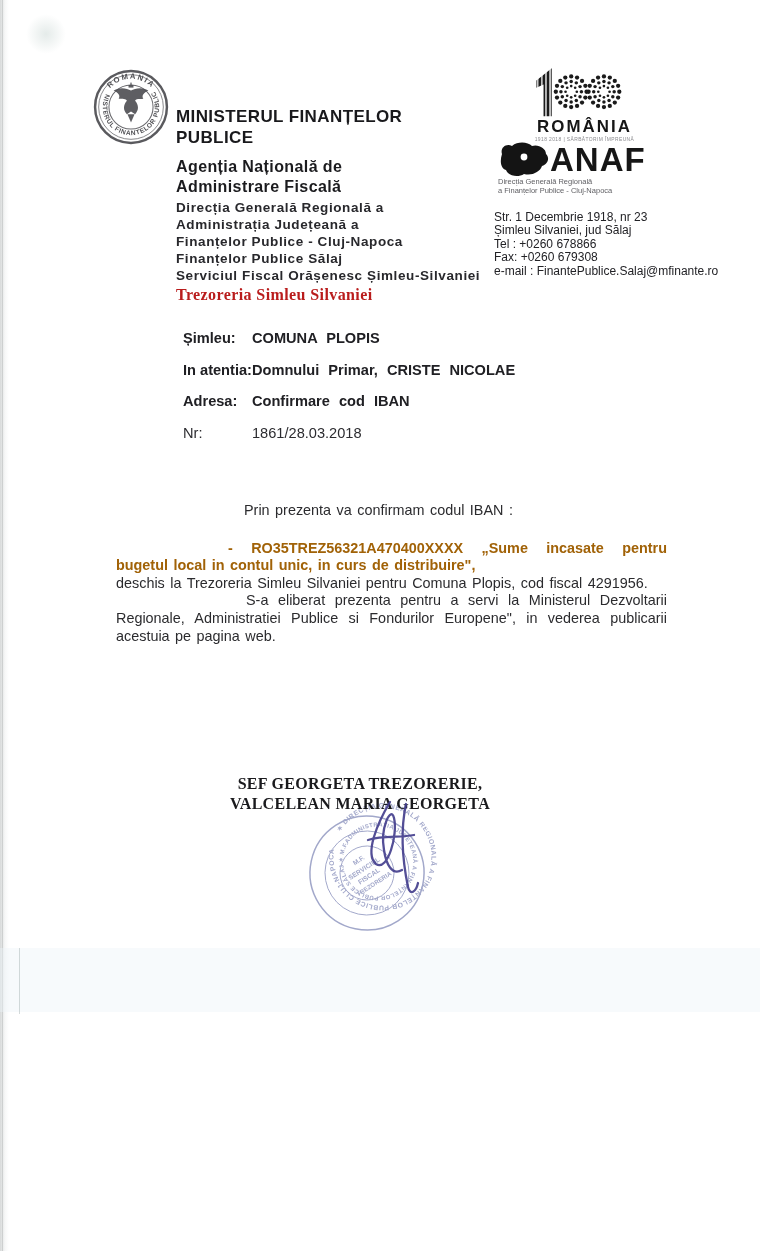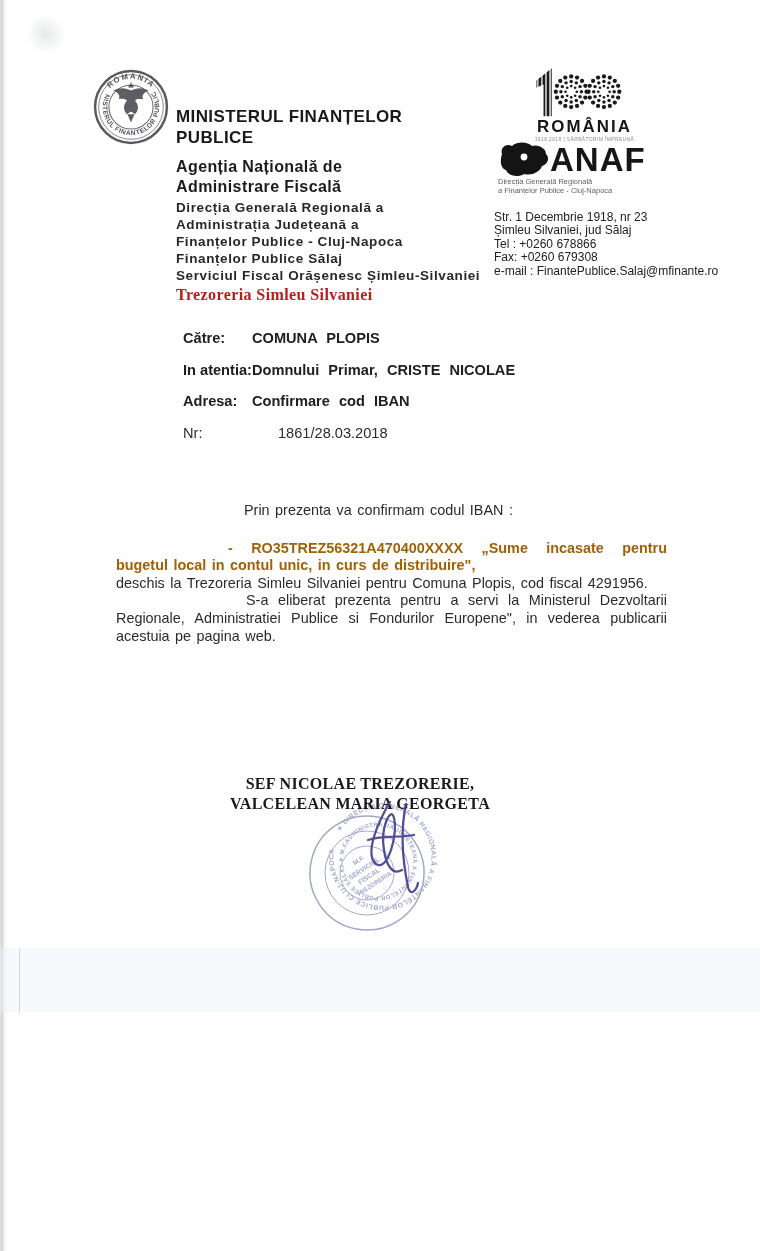--- a/index.html
+++ b/index.html
@@ -28,21 +28,21 @@
   .anaf-logo{position:absolute;left:494px;top:138px;}
   .anaf-caption{position:absolute;left:498px;top:177px;width:165px;
     font-size:7.5px;line-height:9px;color:#5f5f63;}
   .contact{position:absolute;left:494px;top:211px;font-size:12px;line-height:13.4px;color:#222226;}
   
   .recipient{position:absolute;left:183px;top:330px;width:420px;font-size:14.6px;}
   .rcp-row{display:flex;height:19px;margin-bottom:12.6px;}
   .rcp-row .lab{flex:0 0 69px;}
   .rcp-row .val{word-spacing:5px;}
   .rcp-row.b{font-weight:bold;color:#202024;}
-  .rcp-row.n{font-weight:normal;color:#2c2c30;gap:26px;}
+  .rcp-row.n{font-weight:normal;color:#2c2c30;}
   
   .body-block{position:absolute;left:116px;top:502px;width:551px;
     font-size:14.4px;line-height:17.6px;color:#2b2b2e;}
   .body-block p{margin:0;text-align:justify;word-spacing:1.5px;}
   p.intro{text-indent:128px;text-align:left;margin-bottom:20px;}
   p.iban{font-weight:bold;color:#a16207;text-indent:112px;}
   p.close{text-indent:130px;}
   
   .sig-block{position:absolute;left:170px;top:774px;width:380px;text-align:center;
     font-family:"Liberation Serif",serif;font-weight:bold;font-size:16px;line-height:20px;
@@ -201,21 +201,21 @@
   <div class="contact">
     <div>Str. 1 Decembrie 1918, nr 23</div>
     <div>Șimleu Silvaniei, jud Sălaj</div>
     <div>Tel : +0260 678866</div>
     <div>Fax: +0260 679308</div>
     <div>e-mail : FinantePublice.Salaj@mfinante.ro</div>
   </div>
 
   <div class="recipient">
     <div class="rcp-row b">
-      <span class="lab">Către:</span>
+      <span class="lab">Șimleu:</span>
       <span class="val">COMUNA PLOPIS</span>
     </div>
     <div class="rcp-row b">
       <span class="lab">In atentia:</span>
       <span class="val">Domnului Primar, CRISTE NICOLAE</span>
     </div>
     <div class="rcp-row b">
       <span class="lab">Adresa:</span>
       <span class="val">Confirmare cod IBAN</span>
     </div>
@@ -226,21 +226,21 @@
   </div>
 
   <div class="body-block">
     <p class="intro">Prin prezenta va confirmam codul IBAN :</p>
     <p class="iban">- RO35TREZ56321A470400XXXX „Sume incasate pentru bugetul local in contul unic, in curs de distribuire",</p>
     <p class="cont">deschis la Trezoreria Simleu Silvaniei pentru Comuna Plopis, cod fiscal 4291956.</p>
     <p class="close">S-a eliberat prezenta pentru a servi la Ministerul Dezvoltarii Regionale, Administratiei Publice si Fondurilor Europene", in vederea publicarii acestuia pe pagina web.</p>
   </div>
 
   <div class="sig-block">
-    <div>SEF NICOLAE TREZORERIE,</div>
+    <div>SEF GEORGETA TREZORERIE,</div>
     <div>VALCELEAN MARIA GEORGETA</div>
   </div>
 
   <svg class="stamp" width="150" height="150" viewBox="0 0 150 150">
     <defs>
       <path id="stampOuter" d="M 75,26 A 49,49 0 1 1 74.9,26.05"></path>
       <path id="stampInner" d="M 75,40 A 35,35 0 1 1 74.9,40.05"></path>
     </defs>
     <g stroke="#8b92bd" fill="none">
       <circle cx="75" cy="75" r="57" stroke-width="1.5"></circle>

